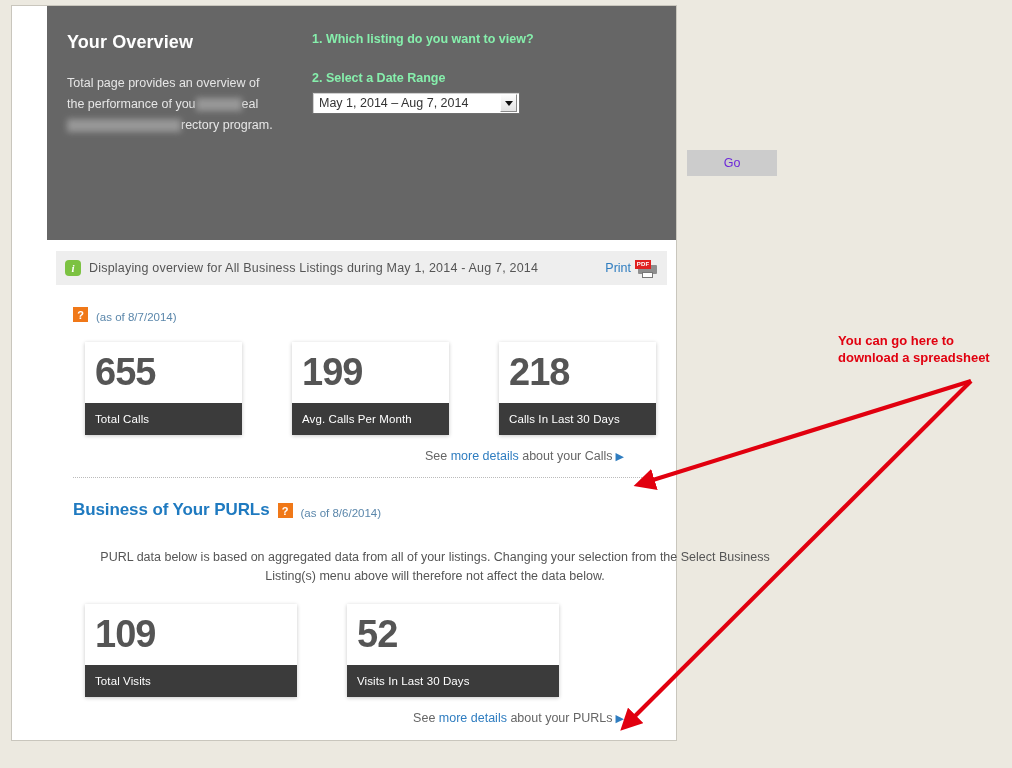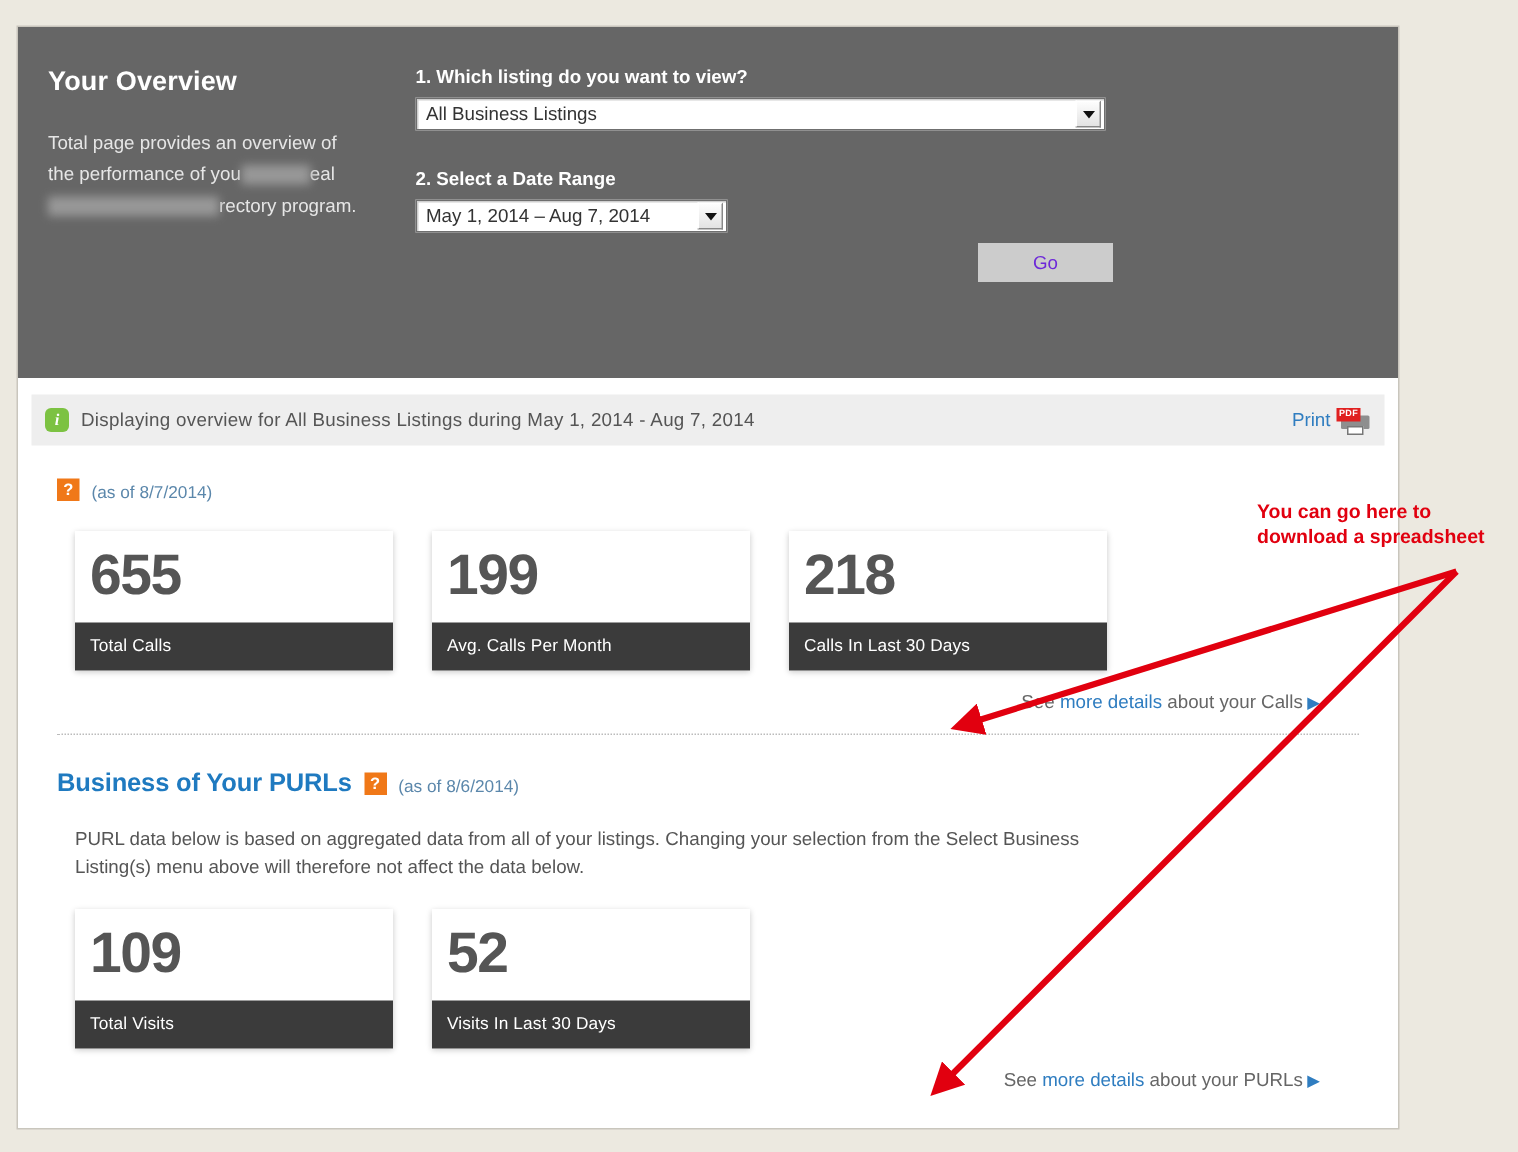--- a/index.html
+++ b/index.html
@@ -13,26 +13,27 @@
     background: #ece9e0;
     font-family: "Liberation Sans", sans-serif;
     overflow: hidden;
     position: relative;
   }
 
   
   #app-panel {
     position: absolute;
     left: 12px;
-    top: 18px;
-    width: 920px;
+    top: 6px;
+    width: 664px;
     height: 734px;
     background: #ffffff;
     box-sizing: border-box;
     box-shadow: 0 0 0 1px #c9c6bd;
+    padding-left: 35px;
   }
 
   
   #header {
     position: relative;
     height: 234px;
     background: #666666;
     box-sizing: border-box;
   }
   #header-left {
@@ -65,21 +66,21 @@
   .redact.r1 { width: 46px; height: 13px; }
   .redact.r2 { width: 114px; height: 13px; }
 
   #header-right {
     position: absolute;
     left: 265px;
     top: 26px;
     right: 20px;
   }
   .field-label {
-    color: #ffffff;
+    color: #86efac;
     font-size: 12.5px;
     font-weight: bold;
     margin: 0 0 7px 0;
   }
   .win-select {
     background: #ffffff;
     border: 1px solid #6f6f6f;
     box-shadow: inset 1px 1px 0 #cfcfcf;
     height: 22px;
     display: flex;
@@ -244,27 +245,28 @@
   }
   .asof {
     color: #5b87ab;
     font-size: 11.5px;
     margin-bottom: 1px;
   }
   .section-note {
     color: #555555;
     font-size: 12.5px;
     line-height: 19px;
-    margin: 18px 0 0 18px;
+    margin: 28px 0 0 18px;
     width: 700px;
+    text-align: center;
   }
 
   .cards {
     display: flex;
-    gap: 26px;
+    gap: 50px;
     margin: 18px 0 0 18px;
   }
   .card {
     width: 212px;
     background: #ffffff;
     box-shadow: 0 1px 4px rgba(0,0,0,.22);
   }
   .card-value {
     font-size: 38px;
     color: #555555;
@@ -338,24 +340,20 @@
         <div>
           <span class="redact r2"></span><span>rectory program.</span>
         </div>
       </div>
     </div>
 
     <div id="header-right">
 
       <div>
         <div class="field-label">1. Which listing do you want to view?</div>
-        <div class="win-select" id="listing-select">
-          <span class="sel-text">All Business Listings</span>
-          <span class="sel-arrow"></span>
-        </div>
       </div>
 
       <div id="daterange-block">
         <div class="field-label">2. Select a Date Range</div>
         <div class="win-select" id="daterange-select">
           <span class="sel-text">May 1, 2014 – Aug 7, 2014</span>
           <span class="sel-arrow"></span>
         </div>
       </div>
 

